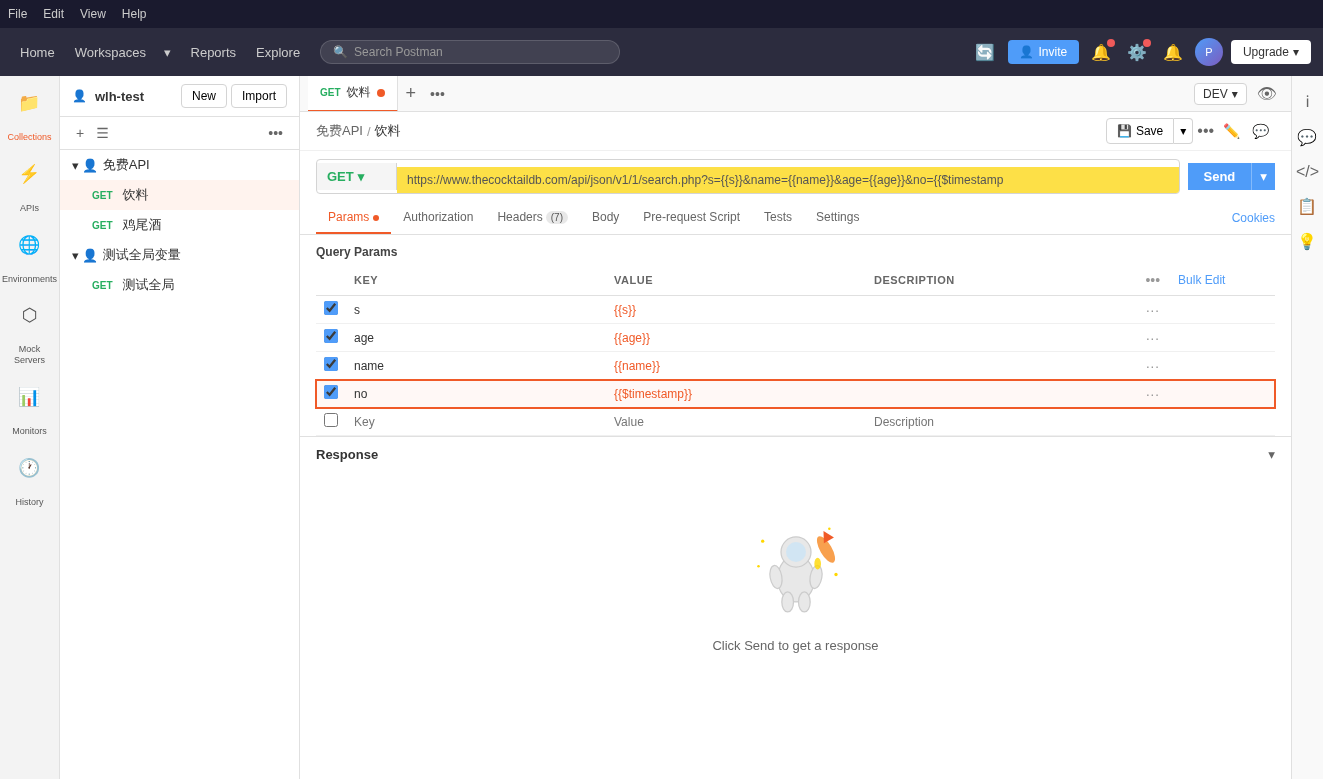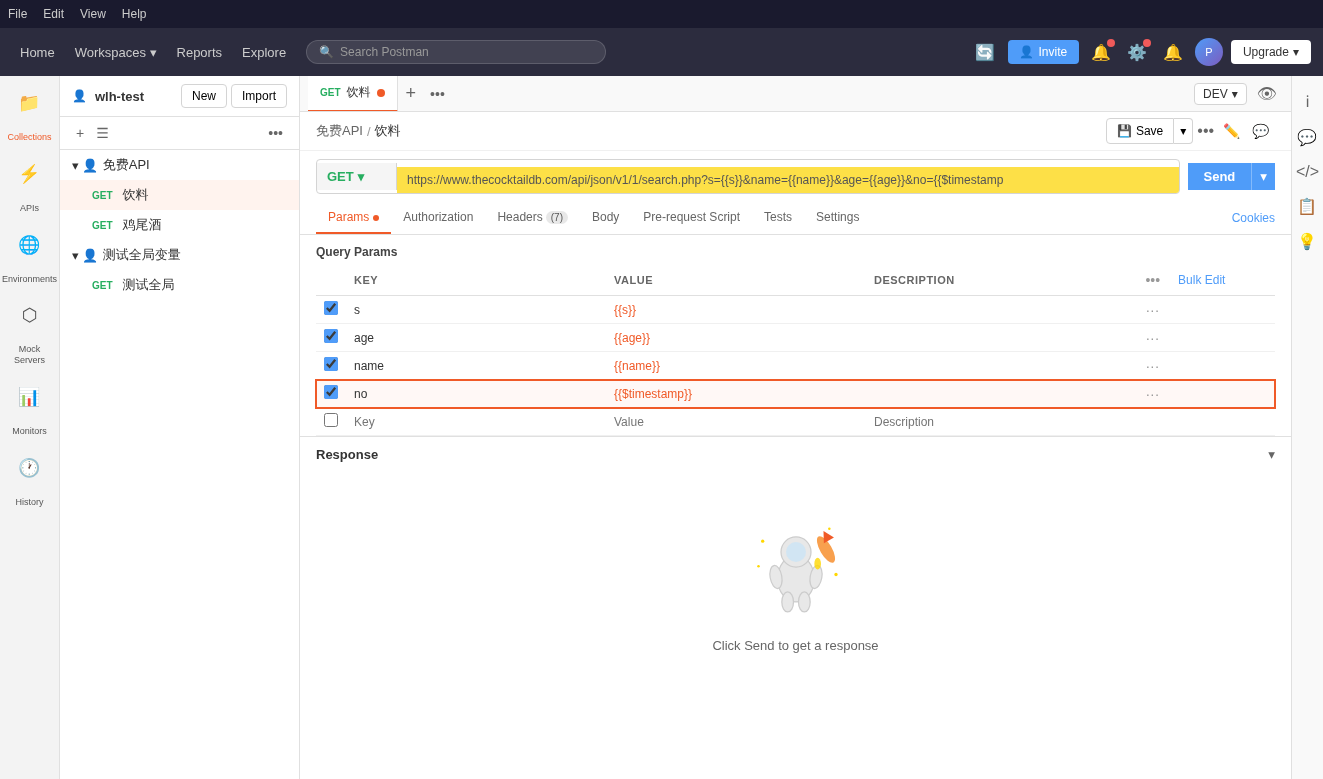--- a/index.html
+++ b/index.html
@@ -6,21 +6,21 @@
     body { font-family: -apple-system, BlinkMacSystemFont, 'Segoe UI', sans-serif; font-size: 12px; background: #fff; color: #333; overflow: hidden; }
     
     
     .menu-bar { display: flex; align-items: center; height: 28px; background: #1a1a2e; color: #ccc; padding: 0 8px; gap: 16px; font-size: 12px; }
     .menu-bar span { cursor: pointer; color: #ccc; }
     
     
     .header { display: flex; align-items: center; height: 48px; background: #2c2c3e; padding: 0 12px; gap: 12px; }
     .header-nav { display: flex; align-items: center; gap: 4px; }
     .header-nav a { color: #ccc; text-decoration: none; font-size: 13px; padding: 4px 8px; border-radius: 4px; }
-    .header-nav .workspaces { display: flex; align-items: center; gap: 4px; cursor: pointer; color: #ccc; font-size: 13px; padding: 4px 8px; }
+    .header-nav .workspaces { display: flex; align-items: center; gap: 18px; cursor: pointer; color: #ccc; font-size: 13px; padding: 4px 8px; }
     .header-search { flex: 1; max-width: 300px; background: rgba(255,255,255,0.1); border: 1px solid rgba(255,255,255,0.15); border-radius: 20px; display: flex; align-items: center; padding: 4px 12px; gap: 6px; cursor: pointer; }
     .header-search span { color: #999; font-size: 12px; }
     .header-icons { display: flex; align-items: center; gap: 8px; margin-left: auto; }
     .invite-btn { background: #4f9cf9; color: #fff; border: none; border-radius: 4px; padding: 5px 12px; font-size: 12px; cursor: pointer; display: flex; align-items: center; gap: 4px; }
     .upgrade-btn { background: #fff; color: #333; border: none; border-radius: 4px; padding: 5px 12px; font-size: 12px; cursor: pointer; display: flex; align-items: center; gap: 4px; }
     .icon-btn { background: none; border: none; color: #ccc; cursor: pointer; padding: 4px; font-size: 16px; position: relative; }
     .badge { position: absolute; top: 0; right: 0; background: #f05a5a; color: #fff; border-radius: 50%; width: 8px; height: 8px; font-size: 8px; }
     .user-avatar { width: 28px; height: 28px; border-radius: 50%; background: linear-gradient(135deg, #4f9cf9, #7c5cbf); display: flex; align-items: center; justify-content: center; color: #fff; font-size: 11px; cursor: pointer; }
     
     

